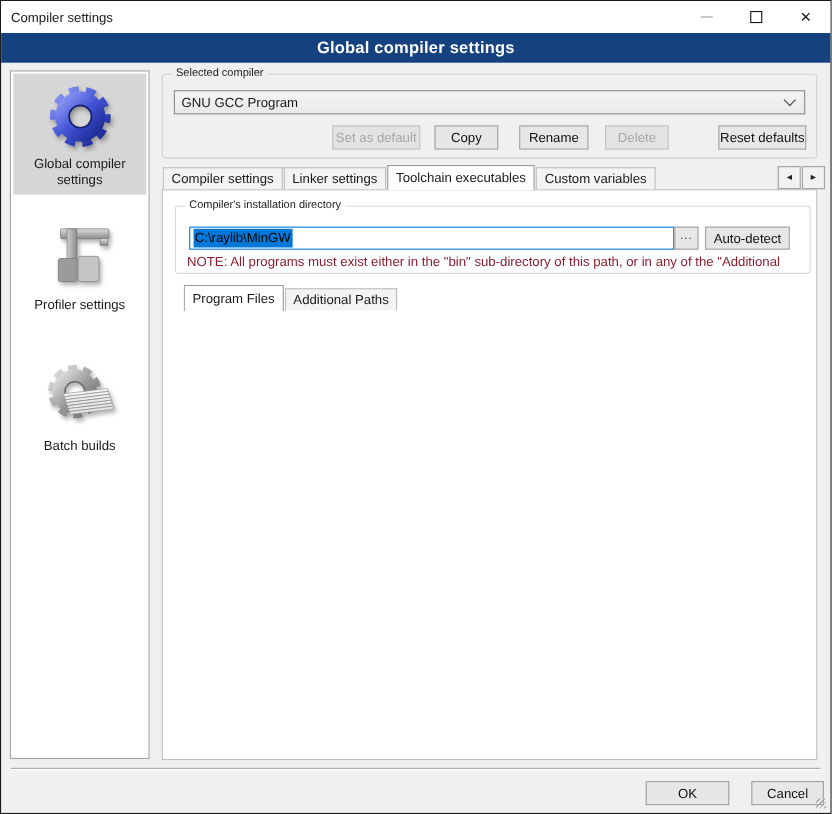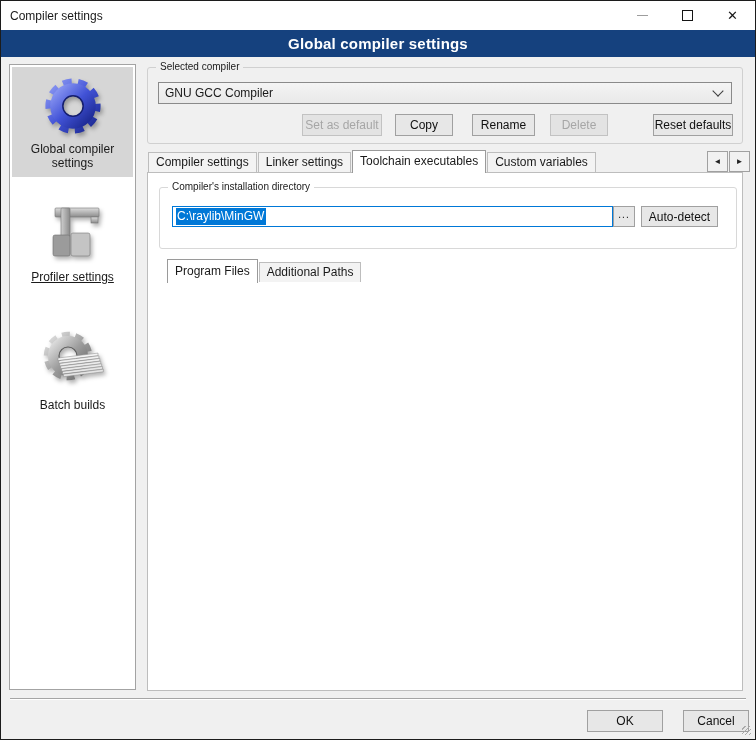--- a/index.html
+++ b/index.html
@@ -19,21 +19,21 @@
 
   
   .banner{left:0;top:29px;right:0;height:27px;background:#15417E;display:flex;align-items:center;justify-content:center;}
   .banner-text{color:#fff;font-size:15px;font-weight:bold;letter-spacing:.2px;}
 
   
   .sidebar{left:8px;top:63px;width:127px;height:626px;background:#fff;border:1px solid #a3a3a3;}
   .side-item{width:121px;margin:2px auto 0;text-align:center;font-size:12px;line-height:14px;padding:8px 0 7px;}
   .side-item.selected{background:#d6d6d6;}
   .side-item .ic{display:block;margin:0 auto 5px;filter:drop-shadow(2px 3px 2px rgba(0,0,0,.30));}
-  .side-item.mt1{margin-top:16px;text-decoration:underline;}
+  .side-item.mt1{margin-top:16px;}
   .side-item.mt2{margin-top:30px;text-align:center;}
 
   
   .groupbox{border:1px solid #d0d0d0;border-radius:3px;}
   .group-label{position:absolute;top:-8px;left:8px;font-size:10px;padding:0 4px;line-height:14px;}
   .on-gray{background:#f0f0f0;}
   .on-white{background:#ffffff;}
 
   
   .btn{height:22px;background:#e7e7e7;border:1px solid #a0a0a0;font-size:12px;
@@ -54,21 +54,21 @@
     height:19px;line-height:19px;margin-bottom:1px;margin-right:1px;white-space:nowrap;}
   .tab.active{background:#fff;height:22px;line-height:21px;margin-bottom:0;border-color:#9a9a9a;position:relative;z-index:3;}
   .tab-arrow{width:21px;height:21px;background:#f1f1f1;border:1px solid #a0a0a0;font-size:8px;
     display:flex;align-items:center;justify-content:center;color:#222;}
 
   .tabpage{background:#fff;border:1px solid #bdbdbd;z-index:1;}
   .innerpanel{border:1px solid #e0e0e0;background:#fff;}
 
   
   .path-input{border:1px solid #0078D7;background:#fff;font-size:12px;display:flex;align-items:center;padding-left:3px;overflow:hidden;}
-  .path-input .sel{background:#0078D7;color:#ffffff;padding:1px 2px 2px 1px;white-space:pre;}
+  .path-input .sel{background:#0078D7;color:#000000;padding:1px 2px 2px 1px;white-space:pre;}
   .note{font-size:12px;color:#8B1F2F;white-space:nowrap;overflow:hidden;}
 
   
   .flabel{font-size:11px;white-space:nowrap;}
   .finput{border:1px solid #7a7a7a;background:#fff;font-size:12px;padding:0 4px;font-family:"Liberation Sans",sans-serif;outline:none;}
 
   .sep{left:9px;right:9px;top:697px;height:1px;background:#a5a5a5;box-shadow:0 1px 0 #ffffff;}
   .grip{right:4px;bottom:4px;width:9px;height:9px;
     background:repeating-linear-gradient(135deg,transparent 0 2px,#ababab 2px 3px);}
 </style>
@@ -154,21 +154,21 @@
           <rect x="5.4" y="16.8" width="40" height="2.6" fill="#e4e4e4" stroke="#8a8a8a" stroke-width="0.5"></rect>
         </g>
       </svg>
       <span>Batch builds</span>
     </div>
   </div>
 
   <div class="abs groupbox" style="left:146px;top:66px;width:596px;height:77px;">
     <span class="group-label on-gray">Selected compiler</span>
     <div class="abs combo" style="left:10px;top:14px;right:10px;height:22px;">
-      <span>GNU GCC Compiler</span>
+      <span>GNU GCC Program</span>
       <span class="chev"></span>
     </div>
     <div class="abs btn disabled" style="left:154px;top:46px;width:80px;">Set as default</div>
     <div class="abs btn" style="left:247px;top:46px;width:58px;">Copy</div>
     <div class="abs btn" style="left:324px;top:46px;width:63px;">Rename</div>
     <div class="abs btn disabled" style="left:402px;top:46px;width:58px;">Delete</div>
     <div class="abs btn" style="left:505px;top:46px;width:80px;">Reset defaults</div>
   </div>
 
   <div class="abs tabrow" style="left:147px;top:149px;width:556px;height:23px;z-index:2;">
@@ -188,20 +188,21 @@
   <div class="abs tabpage" style="left:146px;top:171px;width:596px;height:519px;"></div>
   <div class="abs innerpanel" style="left:151px;top:176px;width:586px;height:501px;"></div>
 
   <div class="abs groupbox" style="left:158px;top:186px;width:578px;height:62px;border-color:#d8d8d8;z-index:2;">
     <span class="group-label on-white">Compiler's installation directory</span>
     <div class="abs path-input" style="left:12px;top:18px;width:441px;height:21px;">
       <span class="sel">C:\raylib\MinGW</span>
     </div>
     <div class="abs btn browse" style="left:453px;top:18px;">...</div>
     <div class="abs btn" style="left:481px;top:18px;width:77px;height:21px;">Auto-detect</div>
+    <div class="abs note" style="left:10px;top:43px;width:562px;">NOTE: All programs must exist either in the "bin" sub-directory of this path, or in any of the "Additional</div>
   </div>
 
   <div class="abs tabrow" style="left:166px;top:258px;height:24px;z-index:2;">
     <div class="tab active" style="height:23px;line-height:22px;">Program Files</div>
     <div class="tab">Additional Paths</div>
   </div>
   <div class="abs" style="left:166px;top:281px;width:567px;height:387px;border:1px solid #dcdcdc;background:#fff;"></div>
 
   <span class="abs flabel" style="left:174px;top:293px;">C compiler:</span>
   <input class="abs finput" style="left: 302px; top: 289px; width: 398px; height: 21px;" value="gcc.exe">

